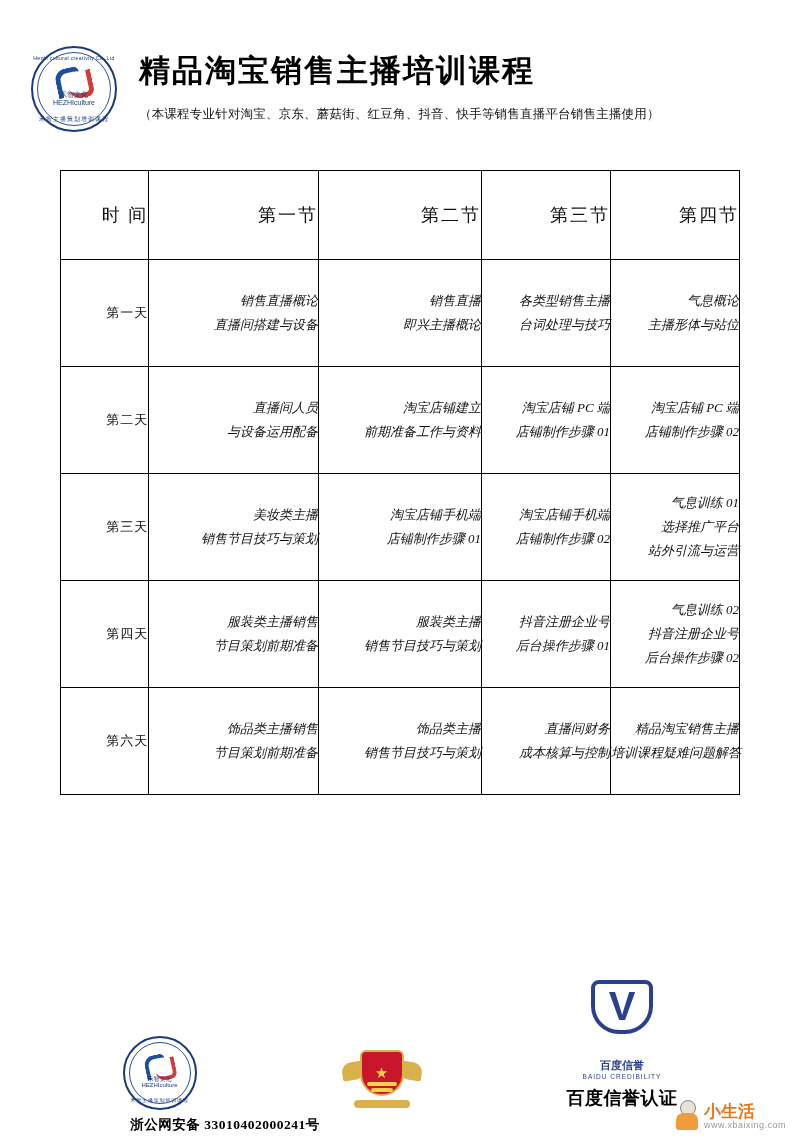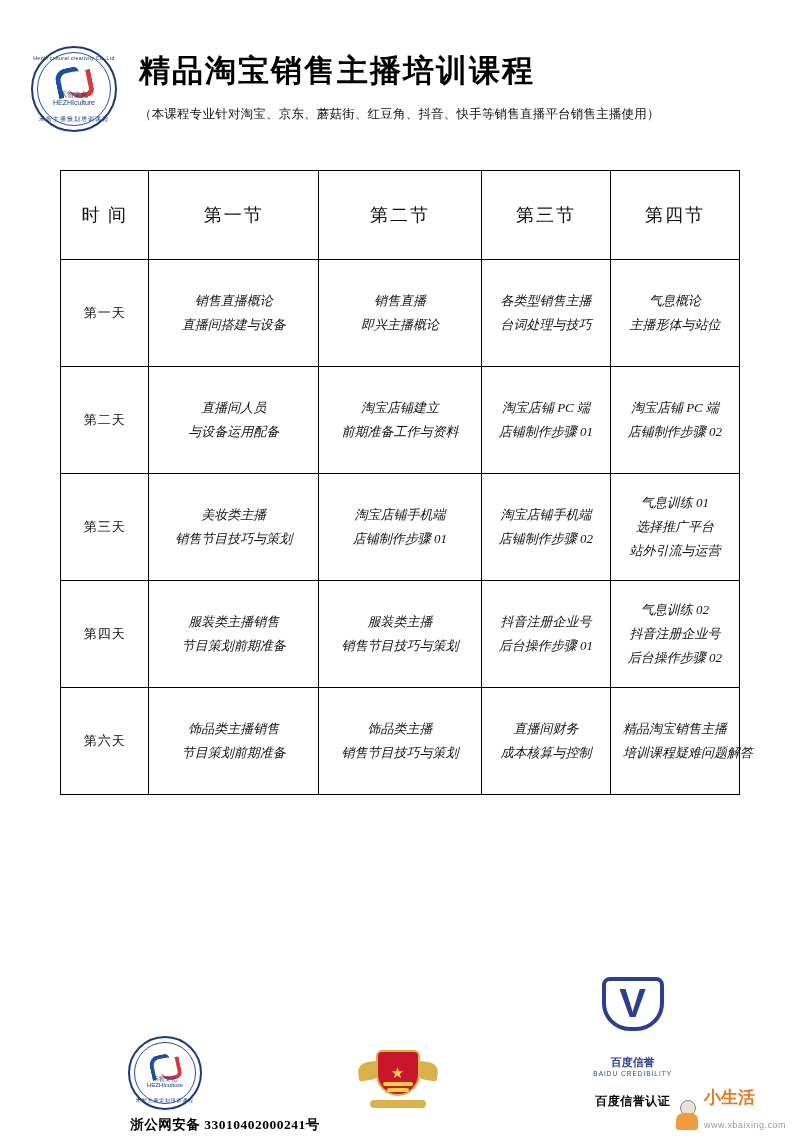--- a/index.html
+++ b/index.html
@@ -116,23 +116,23 @@
     margin: 38px 60px 0 60px;
   }
   table.schedule {
     width: 100%;
     border-collapse: collapse;
     table-layout: fixed;
   }
   table.schedule th,
   table.schedule td {
     border: 1px solid #000;
-    text-align: center;
+    text-align: right;
     vertical-align: middle;
-    padding: 10px 12px;
+    padding: 10px 0;
   }
   table.schedule thead th {
     font-size: 18px;
     font-weight: normal;
     height: 68px;
     letter-spacing: 2px;
   }
   table.schedule tbody td {
     font-size: 13px;
     line-height: 1.85;
@@ -161,22 +161,22 @@
     display: flex;
     align-items: flex-end;
     justify-content: space-around;
     padding: 0 10px;
   }
   .badge {
     text-align: center;
     font-family: "Liberation Sans", sans-serif;
   }
   .badge .cap {
-    margin-top: 16px;
-    font-size: 12px;
+    margin-top: 6px;
+    font-size: 18px;
     font-weight: bold;
     color: #000;
     font-family: "Liberation Serif", "DejaVu Serif", serif;
     letter-spacing: .5px;
   }
   .badge-seal {
     width: 74px; height: 74px;
     margin: 0 auto;
     border-radius: 50%;
     border: 2px solid #1b3a7a;
@@ -308,21 +308,20 @@
     position: absolute; left: 2px; top: 13px; width: 22px; height: 17px;
     background: #ef9d3a; border-radius: 7px 7px 3px 3px;
   }
   .wm-text .cn {
     font-size: 17px; font-weight: bold; color: #e8761c;
     font-family: "Liberation Sans", sans-serif; line-height: 1;
   }
   .wm-text .en {
     font-size: 9px; color: #9a9a9a; letter-spacing: .5px;
     font-family: "Liberation Sans", sans-serif;
-    margin-top: 14px;
   }
 </style>
 </head>
 <body>
 
 <div class="header">
   <div class="logo-wrap">
     <div class="seal">
       <div class="ring"></div>
       <div class="arc-top">Hezhi cultural creativity Co.,Ltd</div>

